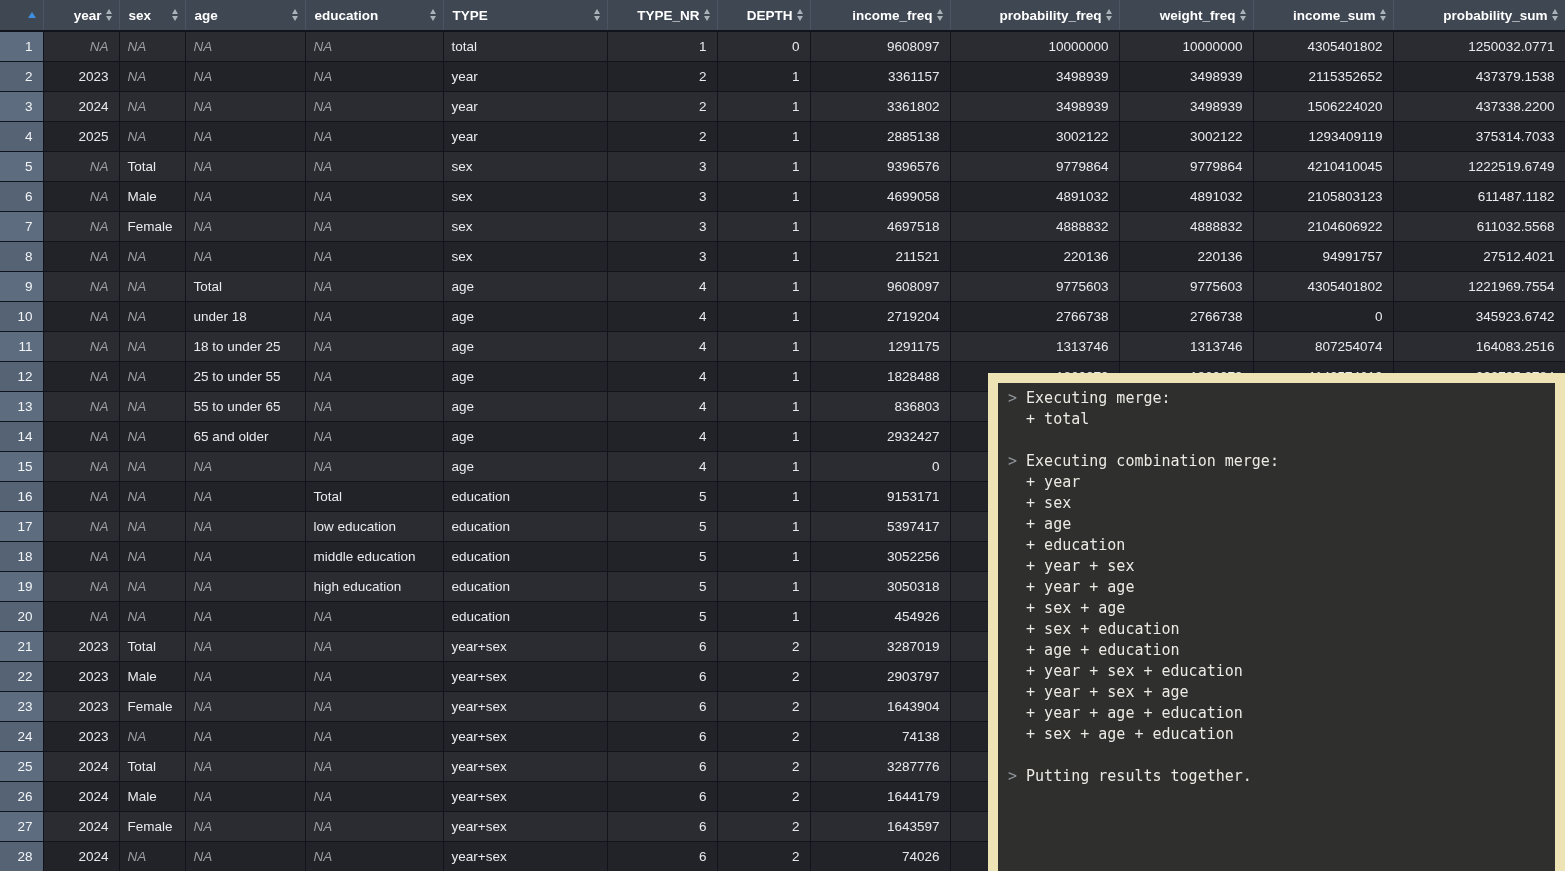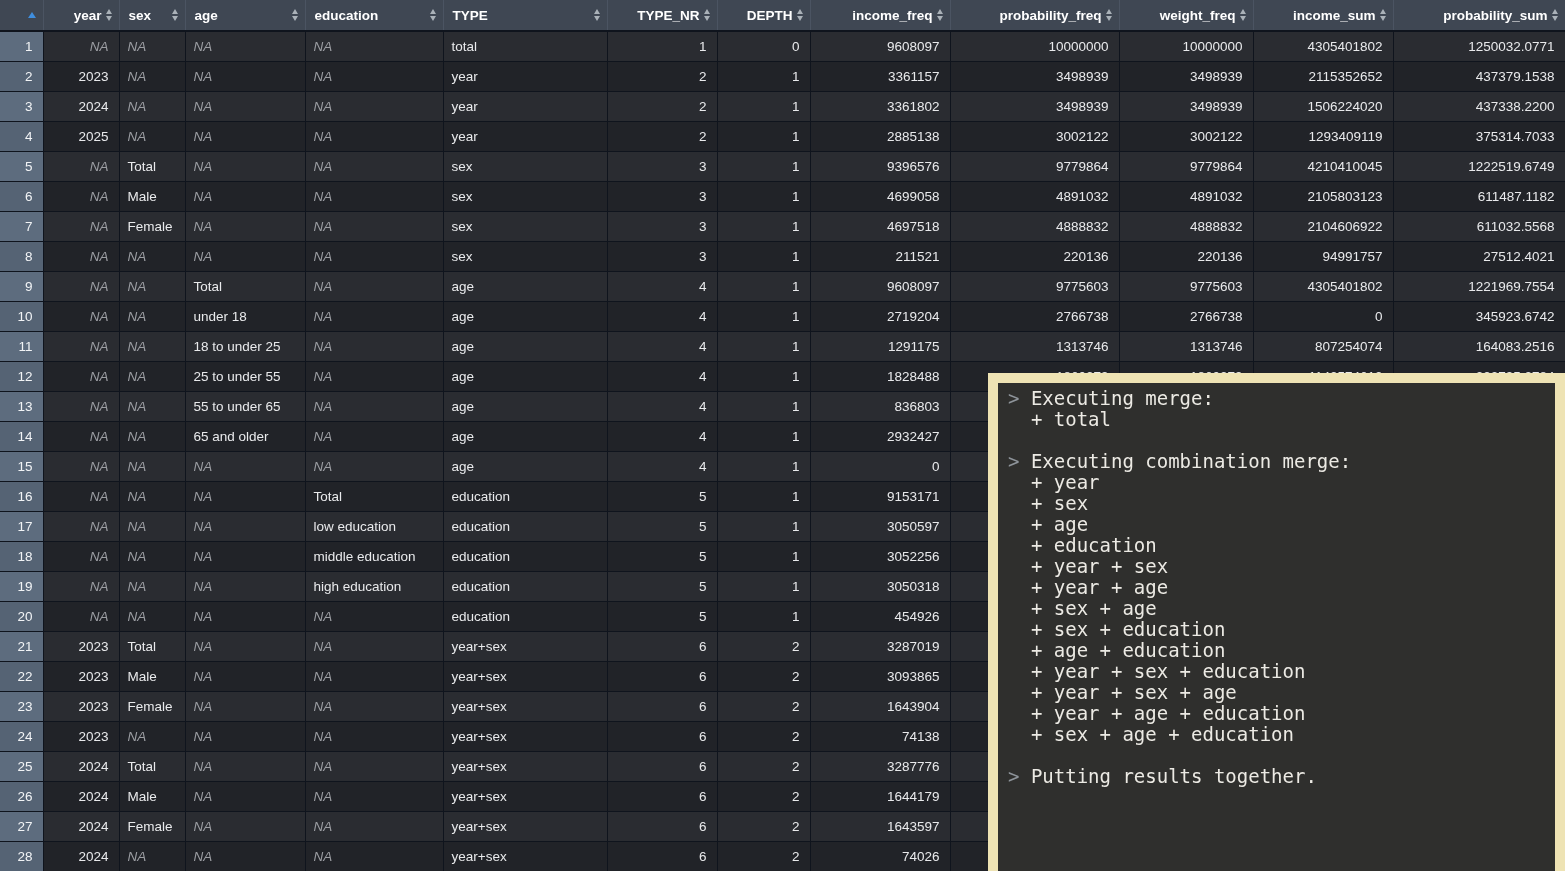--- a/index.html
+++ b/index.html
@@ -58,21 +58,21 @@
   .console-overlay{
     position:absolute; left:988px; top:373px; width:577px; height:498px;
     box-sizing:border-box;
     background:var(--console-bg);
     border:10px solid var(--console-border); border-bottom:none;
     z-index:10; overflow:hidden;
   }
   .console-inner{padding:5px 0 0 10px;}
   .console-line{
     font-family:"DejaVu Sans Mono", monospace;
-    font-size:19px; line-height:21px;
+    font-size:15px; line-height:21px;
     color:var(--console-text); white-space:pre;
   }
   .console-line .prompt{color:var(--console-prompt);}
 </style>
 </head>
 <body>
 
 <div class="viewport">
   <table class="grid">
     <colgroup>
@@ -453,21 +453,21 @@
         </tr>
         <tr class="odd">
           <td class="rownum">17</td>
           <td class="data align-right"><span class="na">NA</span></td>
           <td class="data align-left"><span class="na">NA</span></td>
           <td class="data align-left"><span class="na">NA</span></td>
           <td class="data align-left">low education</td>
           <td class="data align-left">education</td>
           <td class="data align-right">5</td>
           <td class="data align-right">1</td>
-          <td class="data align-right">3050597</td>
+          <td class="data align-right">5397417</td>
           <td class="data align-right"></td>
           <td class="data align-right"></td>
           <td class="data align-right"></td>
           <td class="data align-right"></td>
         </tr>
         <tr class="even">
           <td class="rownum">18</td>
           <td class="data align-right"><span class="na">NA</span></td>
           <td class="data align-left"><span class="na">NA</span></td>
           <td class="data align-left"><span class="na">NA</span></td>
@@ -528,21 +528,21 @@
         </tr>
         <tr class="even">
           <td class="rownum">22</td>
           <td class="data align-right">2023</td>
           <td class="data align-left">Male</td>
           <td class="data align-left"><span class="na">NA</span></td>
           <td class="data align-left"><span class="na">NA</span></td>
           <td class="data align-left">year+sex</td>
           <td class="data align-right">6</td>
           <td class="data align-right">2</td>
-          <td class="data align-right">3093865</td>
+          <td class="data align-right">2903797</td>
           <td class="data align-right"></td>
           <td class="data align-right"></td>
           <td class="data align-right"></td>
           <td class="data align-right"></td>
         </tr>
         <tr class="odd">
           <td class="rownum">23</td>
           <td class="data align-right">2023</td>
           <td class="data align-left">Female</td>
           <td class="data align-left"><span class="na">NA</span></td>

